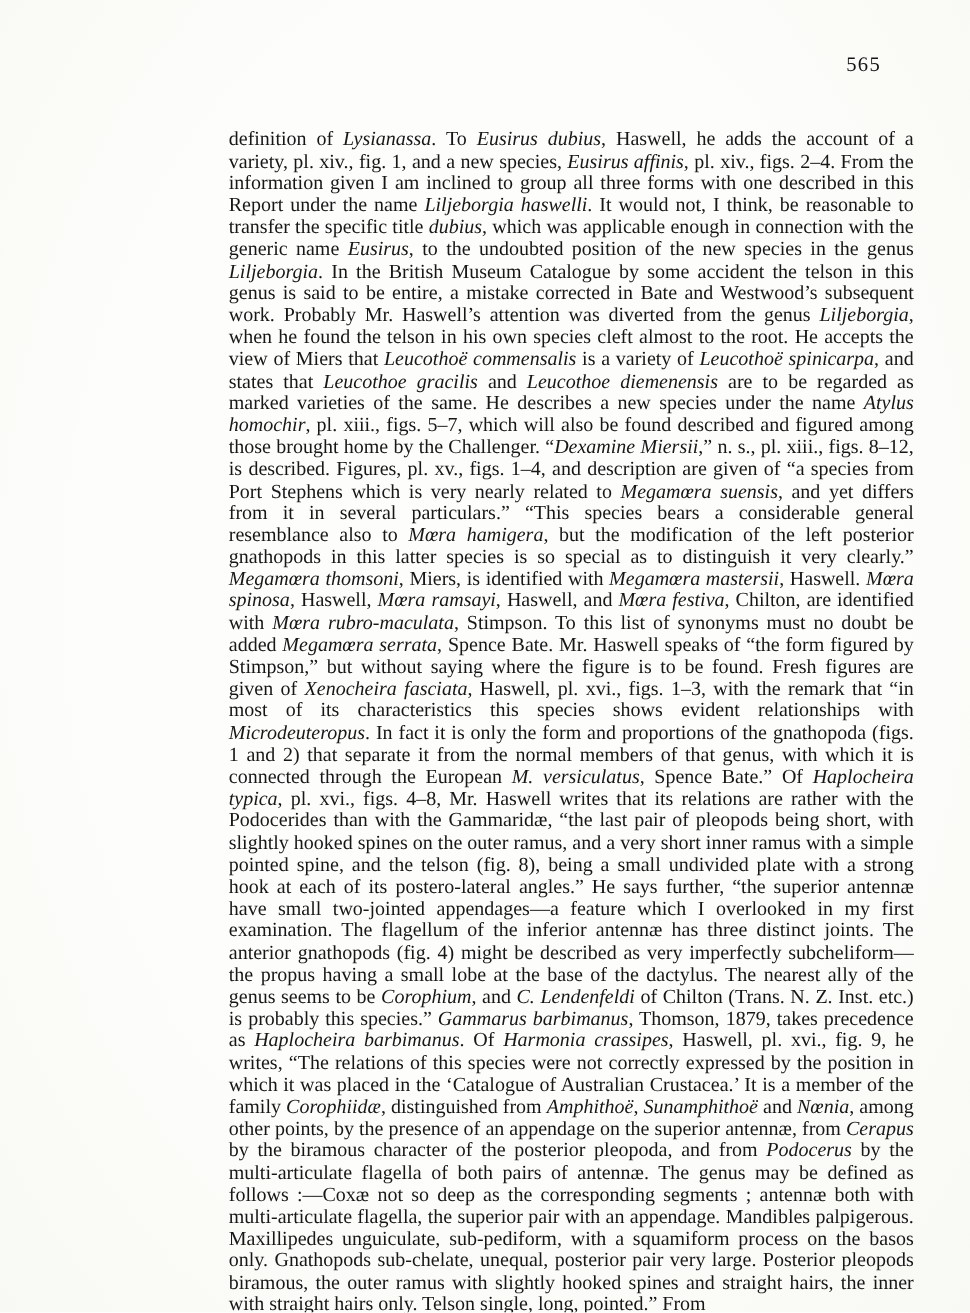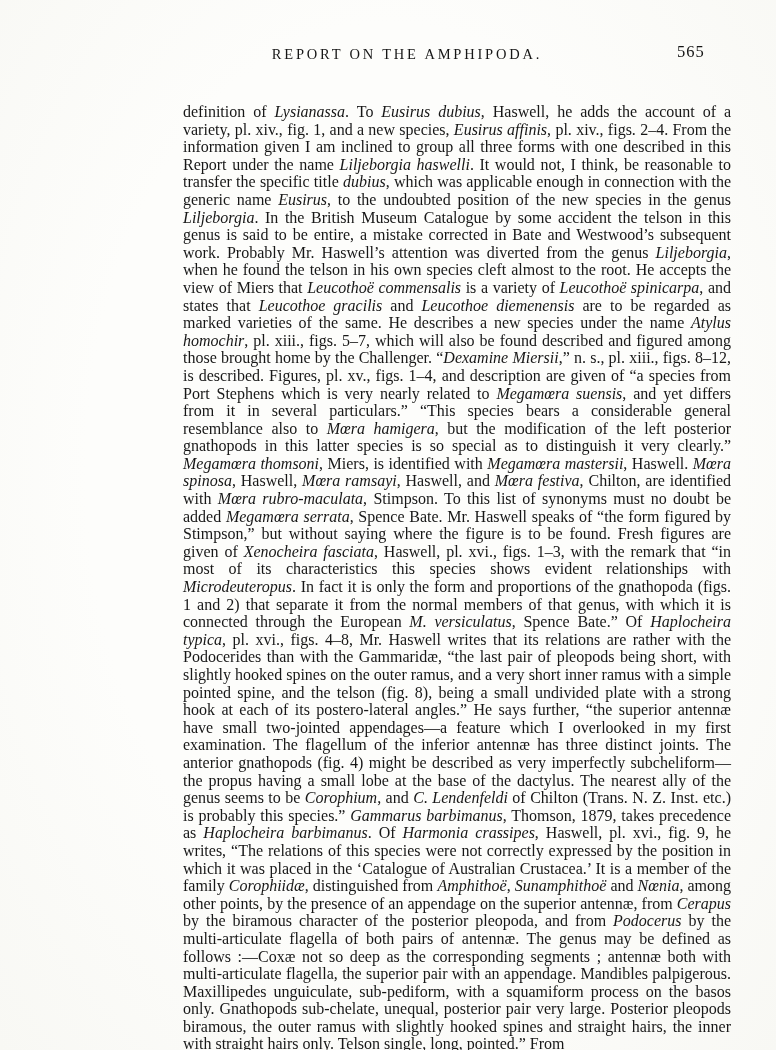--- a/index.html
+++ b/index.html
@@ -50,18 +50,15 @@
     color: #171717;
   }
   .body-text .it {
     font-style: italic;
   }
 </style>
 </head>
 <body>
 
 <div class="page">
-  <div class="running-header">
-    <span class="running-title">REPORT ON THE AMPHIPODA.</span>
-  </div>
   <div class="page-number">565</div>
   <p class="body-text"><span>definition of </span><span class="it">Lysianassa</span><span>. To </span><span class="it">Eusirus dubius</span><span>, Haswell, he adds the account of a variety, pl. xiv., fig. 1, and a new species, </span><span class="it">Eusirus affinis</span><span>, pl. xiv., figs. 2–4. From the information given I am inclined to group all three forms with one described in this Report under the name </span><span class="it">Liljeborgia haswelli</span><span>. It would not, I think, be reasonable to transfer the specific title </span><span class="it">dubius</span><span>, which was applicable enough in connection with the generic name </span><span class="it">Eusirus</span><span>, to the undoubted position of the new species in the genus </span><span class="it">Liljeborgia</span><span>. In the British Museum Catalogue by some accident the telson in this genus is said to be entire, a mistake corrected in Bate and Westwood’s subsequent work. Probably Mr. Haswell’s attention was diverted from the genus </span><span class="it">Liljeborgia</span><span>, when he found the telson in his own species cleft almost to the root. He accepts the view of Miers that </span><span class="it">Leucothoë commensalis</span><span> is a variety of </span><span class="it">Leucothoë spinicarpa</span><span>, and states that </span><span class="it">Leucothoe gracilis</span><span> and </span><span class="it">Leucothoe diemenensis</span><span> are to be regarded as marked varieties of the same. He describes a new species under the name </span><span class="it">Atylus homochir</span><span>, pl. xiii., figs. 5–7, which will also be found described and figured among those brought home by the Challenger. “</span><span class="it">Dexamine Miersii</span><span>,” n. s., pl. xiii., figs. 8–12, is described. Figures, pl. xv., figs. 1–4, and description are given of “a species from Port Stephens which is very nearly related to </span><span class="it">Megamœra suensis</span><span>, and yet differs from it in several particulars.” “This species bears a considerable general resemblance also to </span><span class="it">Mœra hamigera</span><span>, but the modification of the left posterior gnathopods in this latter species is so special as to distinguish it very clearly.” </span><span class="it">Megamœra thomsoni</span><span>, Miers, is identified with </span><span class="it">Megamœra mastersii</span><span>, Haswell. </span><span class="it">Mœra spinosa</span><span>, Haswell, </span><span class="it">Mœra ramsayi</span><span>, Haswell, and </span><span class="it">Mœra festiva</span><span>, Chilton, are identified with </span><span class="it">Mœra rubro-maculata</span><span>, Stimpson. To this list of synonyms must no doubt be added </span><span class="it">Megamœra serrata</span><span>, Spence Bate. Mr. Haswell speaks of “the form figured by Stimpson,” but without saying where the figure is to be found. Fresh figures are given of </span><span class="it">Xenocheira fasciata</span><span>, Haswell, pl. xvi., figs. 1–3, with the remark that “in most of its characteristics this species shows evident relationships with </span><span class="it">Microdeuteropus</span><span>. In fact it is only the form and proportions of the gnathopoda (figs. 1 and 2) that separate it from the normal members of that genus, with which it is connected through the European </span><span class="it">M. versiculatus</span><span>, Spence Bate.” Of </span><span class="it">Haplocheira typica</span><span>, pl. xvi., figs. 4–8, Mr. Haswell writes that its relations are rather with the Podocerides than with the Gammaridæ, “the last pair of pleopods being short, with slightly hooked spines on the outer ramus, and a very short inner ramus with a simple pointed spine, and the telson (fig. 8), being a small undivided plate with a strong hook at each of its postero-lateral angles.” He says further, “the superior antennæ have small two-jointed appendages—a feature which I overlooked in my first examination. The flagellum of the inferior antennæ has three distinct joints. The anterior gnathopods (fig. 4) might be described as very imperfectly subcheliform—the propus having a small lobe at the base of the dactylus. The nearest ally of the genus seems to be </span><span class="it">Corophium</span><span>, and </span><span class="it">C. Lendenfeldi</span><span> of Chilton (Trans. N. Z. Inst. etc.) is probably this species.” </span><span class="it">Gammarus barbimanus</span><span>, Thomson, 1879, takes precedence as </span><span class="it">Haplocheira barbimanus</span><span>. Of </span><span class="it">Harmonia crassipes</span><span>, Haswell, pl. xvi., fig. 9, he writes, “The relations of this species were not correctly expressed by the position in which it was placed in the ‘Catalogue of Australian Crustacea.’ It is a member of the family </span><span class="it">Corophiidæ</span><span>, distinguished from </span><span class="it">Amphithoë</span><span>, </span><span class="it">Sunamphithoë</span><span> and </span><span class="it">Nœnia</span><span>, among other points, by the presence of an appendage on the superior antennæ, from </span><span class="it">Cerapus</span><span> by the biramous character of the posterior pleopoda, and from </span><span class="it">Podocerus</span><span> by the multi-articulate flagella of both pairs of antennæ. The genus may be defined as follows :—Coxæ not so deep as the corresponding segments ; antennæ both with multi-articulate flagella, the superior pair with an appendage. Mandibles palpigerous. Maxillipedes unguiculate, sub-pediform, with a squamiform process on the basos only. Gnathopods sub-chelate, unequal, posterior pair very large. Posterior pleopods biramous, the outer ramus with slightly hooked spines and straight hairs, the inner with straight hairs only. Telson single, long, pointed.” From</span></p>
 </div>
 
 </body></html>

